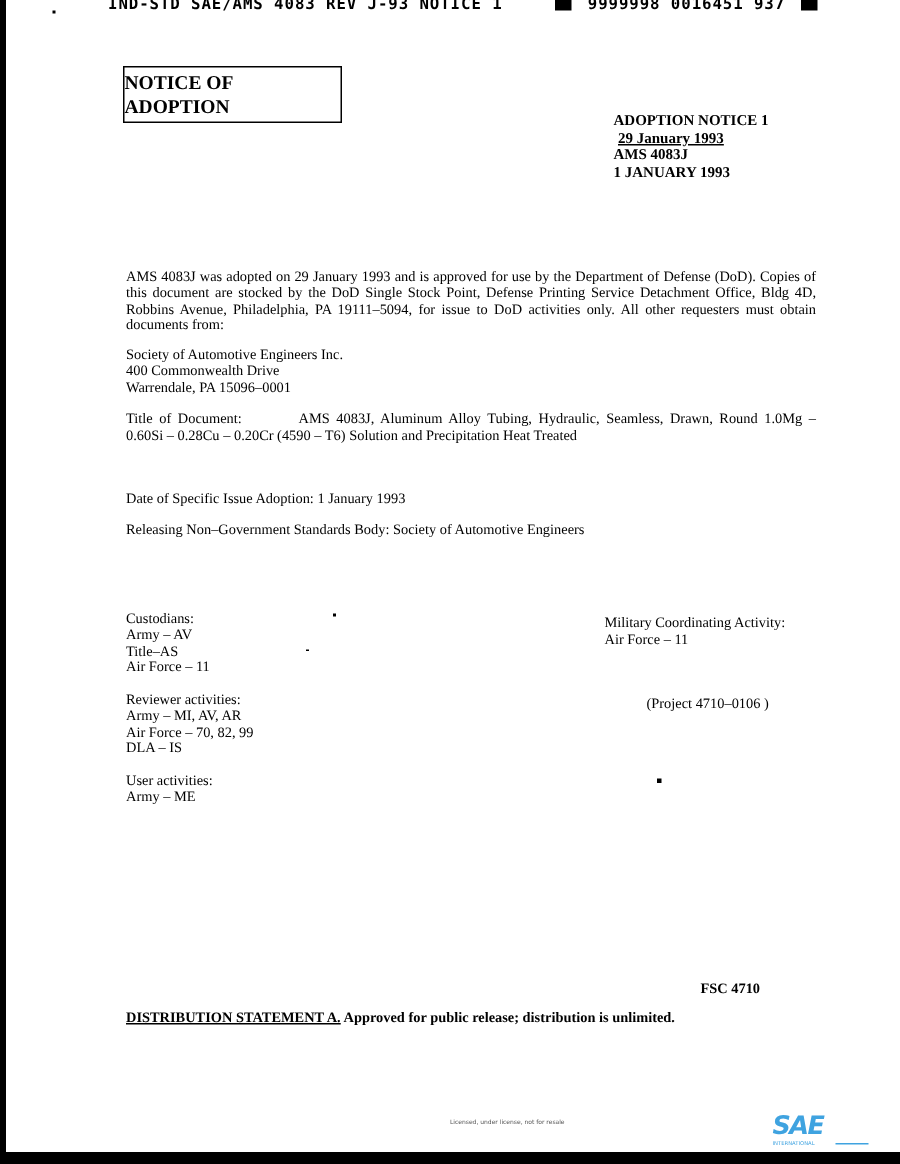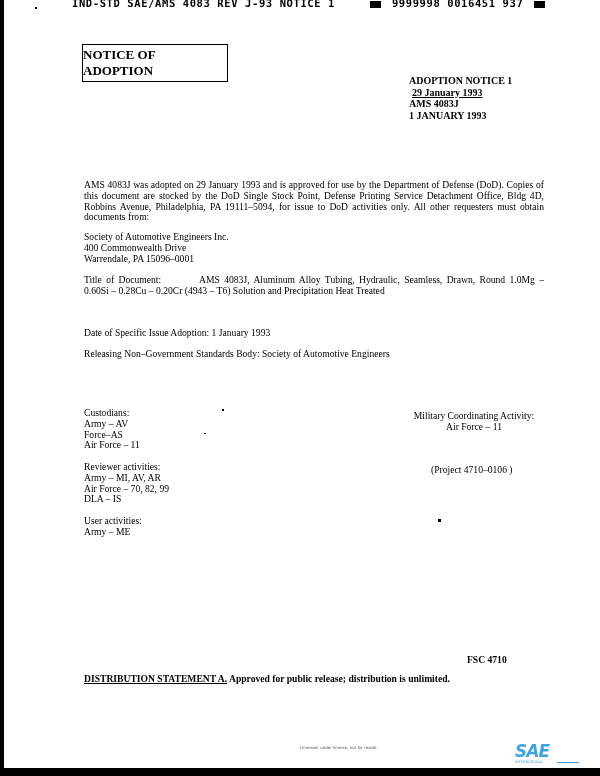--- a/index.html
+++ b/index.html
@@ -33,21 +33,21 @@
     .text { position: absolute; font-size: 9.6px; line-height: 10.8px; }
     .para { left: 84px; top: 180px; width: 460px; text-align: justify; }
     .addr { left: 84px; top: 232px; }
     .title-doc { left: 84px; top: 275px; width: 460px; text-align: justify; }
     .title-doc .label { margin-right: 34px; }
     .date-spec { left: 84px; top: 328px; }
     .releasing { left: 84px; top: 349px; }
     .custodians { left: 84px; top: 408px; }
     .reviewers { left: 84px; top: 462px; }
     .users { left: 84px; top: 516px; }
-    .mil { left: 403px; top: 411px; text-align: center; width: 142px; }
+    .mil { left: 403px; top: 411px; text-align: left; width: 142px; }
     .project { left: 431px; top: 465px; }
     .fsc { left: 467px; top: 655px; font-weight: bold; }
     .distrib { left: 84px; top: 674px; font-weight: bold; white-space: nowrap; }
     .distrib .u { text-decoration: underline; }
     .footer-small {
       position: absolute; left: 300px; top: 745px; font-size: 4px; color: #555;
       font-family: "DejaVu Sans", sans-serif; white-space: nowrap;
     }
     .logo { position: absolute; left: 483px; top: 741px; width: 117px; height: 26px; margin-left: 30px; }
     .logo .sae-mark {
@@ -92,33 +92,33 @@
 <div class="text para">AMS 4083J was adopted on   29 January 1993  and is approved for use by the Department of Defense (DoD). Copies of this document are stocked by the DoD Single Stock Point, Defense Printing Service Detachment Office, Bldg 4D, Robbins Avenue, Philadelphia, PA 19111–5094, for issue to DoD activities only. All other requesters must obtain documents from:</div>
 
 <div class="text addr">
   <div>Society of Automotive Engineers Inc.</div>
   <div>400 Commonwealth Drive</div>
   <div>Warrendale, PA 15096–0001</div>
 </div>
 
 <div class="text title-doc">
   <span class="label">Title of Document:</span>
-  <span>AMS 4083J, Aluminum Alloy Tubing, Hydraulic, Seamless, Drawn, Round 1.0Mg – 0.60Si – 0.28Cu – 0.20Cr (4943 – T6) Solution and Precipitation Heat Treated</span>
+  <span>AMS 4083J, Aluminum Alloy Tubing, Hydraulic, Seamless, Drawn, Round 1.0Mg – 0.60Si – 0.28Cu – 0.20Cr (4590 – T6) Solution and Precipitation Heat Treated</span>
 </div>
 
 <div class="text date-spec">Date of Specific Issue Adoption: 1 January 1993</div>
 <div class="text releasing">Releasing Non–Government Standards Body: Society of Automotive Engineers</div>
 
 <div class="dot" style="left:222px; top:409px;"></div>
 <div class="dot" style="left:204px; top:433px; width:2px; height:1px;"></div>
 
 <div class="text custodians">
   <div>Custodians:</div>
   <div>Army – AV</div>
-  <div>Force–AS</div>
+  <div>Title–AS</div>
   <div>Air Force – 11</div>
 </div>
 
 <div class="text reviewers">
   <div>Reviewer activities:</div>
   <div>Army – MI, AV, AR</div>
   <div>Air Force – 70, 82, 99</div>
   <div>DLA –  IS</div>
 </div>
 

